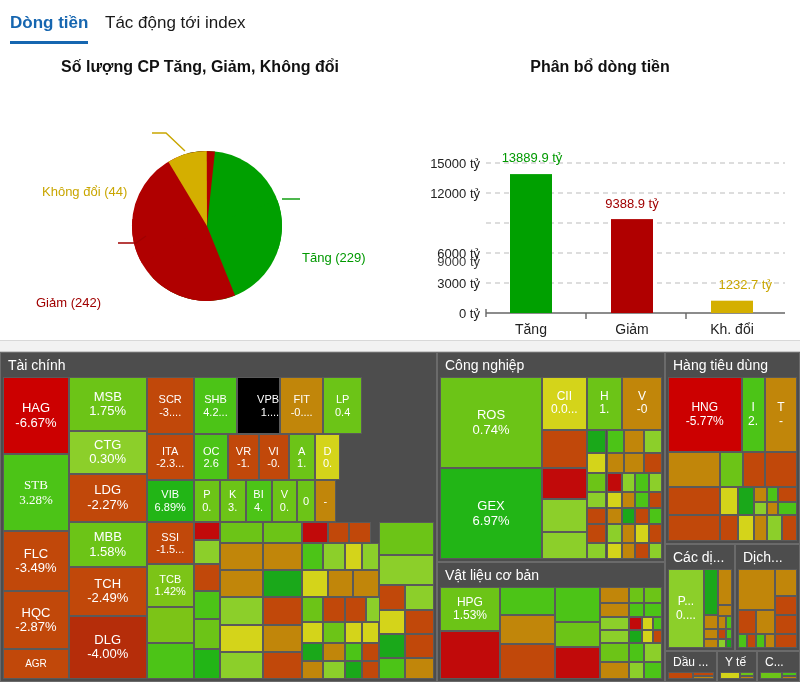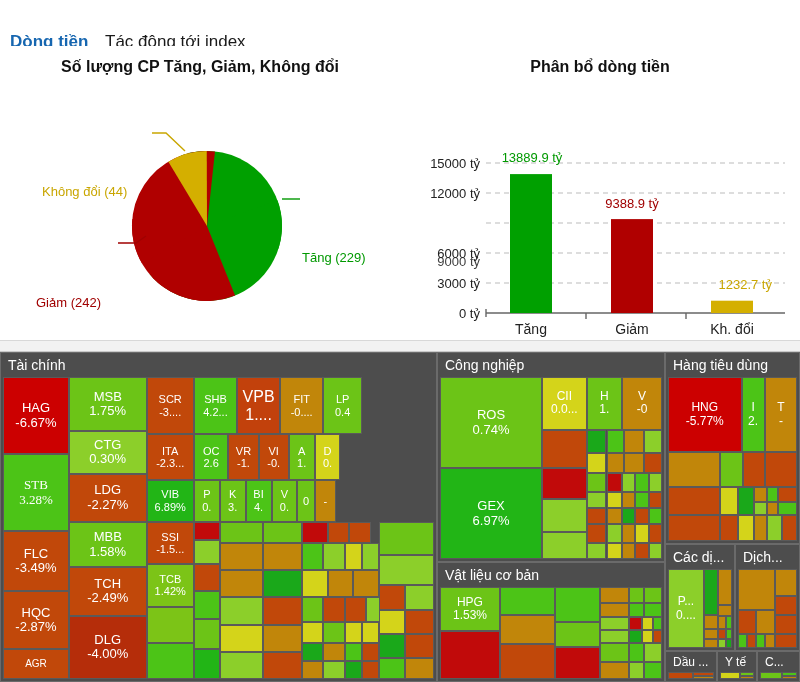--- a/index.html
+++ b/index.html
@@ -7,21 +7,20 @@
     width:800px;height:682px;
     background:#ffffff;
     font-family:"Liberation Sans","DejaVu Sans",sans-serif;
     overflow:hidden;
     position:relative;
   }
   
   .tabbar{
     position:absolute;left:0;top:0;width:800px;height:46px;
     background:#fff;
-    margin-top:19px;
   }
   .tab{
     position:absolute;top:13px;
     font-size:17px;color:#1a1a1a;white-space:nowrap;
   }
   .tab.active{color:#1666b0;font-weight:bold;}
   .tab .ul{
     position:absolute;left:0;right:0;bottom:-11px;height:3px;background:#1666b0;
   }
   #tab0{left:10px;}
@@ -222,21 +221,21 @@
         <div class="tile" style="left: 44.3%; top: 34%; width: 6%; height: 14%; background: rgb(108, 196, 23); font-size: 11px;">
           <span class="tk">P</span>
           <span class="tv">0.</span>
         </div>
         <div class="tile" style="left: 44.3%; top: 48%; width: 6%; height: 6%; background: rgb(193, 10, 10); font-size: 8px;"></div>
         <div class="tile" style="left: 44.3%; top: 54%; width: 6%; height: 8%; background: rgb(140, 207, 42); font-size: 8px;"></div>
         <div class="tile" style="left: 44.3%; top: 62%; width: 6%; height: 9%; background: rgb(193, 72, 10); font-size: 8px;"></div>
         <div class="tile" style="left: 44.3%; top: 71%; width: 6%; height: 9%; background: rgb(76, 196, 23); font-size: 8px;"></div>
         <div class="tile" style="left: 44.3%; top: 80%; width: 6%; height: 10%; background: rgb(108, 196, 23); font-size: 8px;"></div>
         <div class="tile" style="left: 44.3%; top: 90%; width: 6%; height: 10%; background: rgb(34, 181, 22); font-size: 8px;"></div>
-        <div class="tile" style="left: 54.3%; top: 0%; width: 10%; height: 19%; background: #c2410c; font-size: 16px;">
+        <div class="tile" style="left: 54.3%; top: 0%; width: 10%; height: 19%; background: #000000; font-size: 11px; align-items: flex-end;">
           <span class="tk">VPB</span>
           <span class="tv">1....</span>
         </div>
         <div class="tile" style="left: 52.3%; top: 19%; width: 7%; height: 15%; background: rgb(193, 72, 10); font-size: 11px;">
           <span class="tk">VR</span>
           <span class="tv">-1.</span>
         </div>
         <div class="tile" style="left: 50.3%; top: 34%; width: 6%; height: 14%; background: rgb(108, 196, 23); font-size: 11px;">
           <span class="tk">K</span>
           <span class="tv">3.</span>

